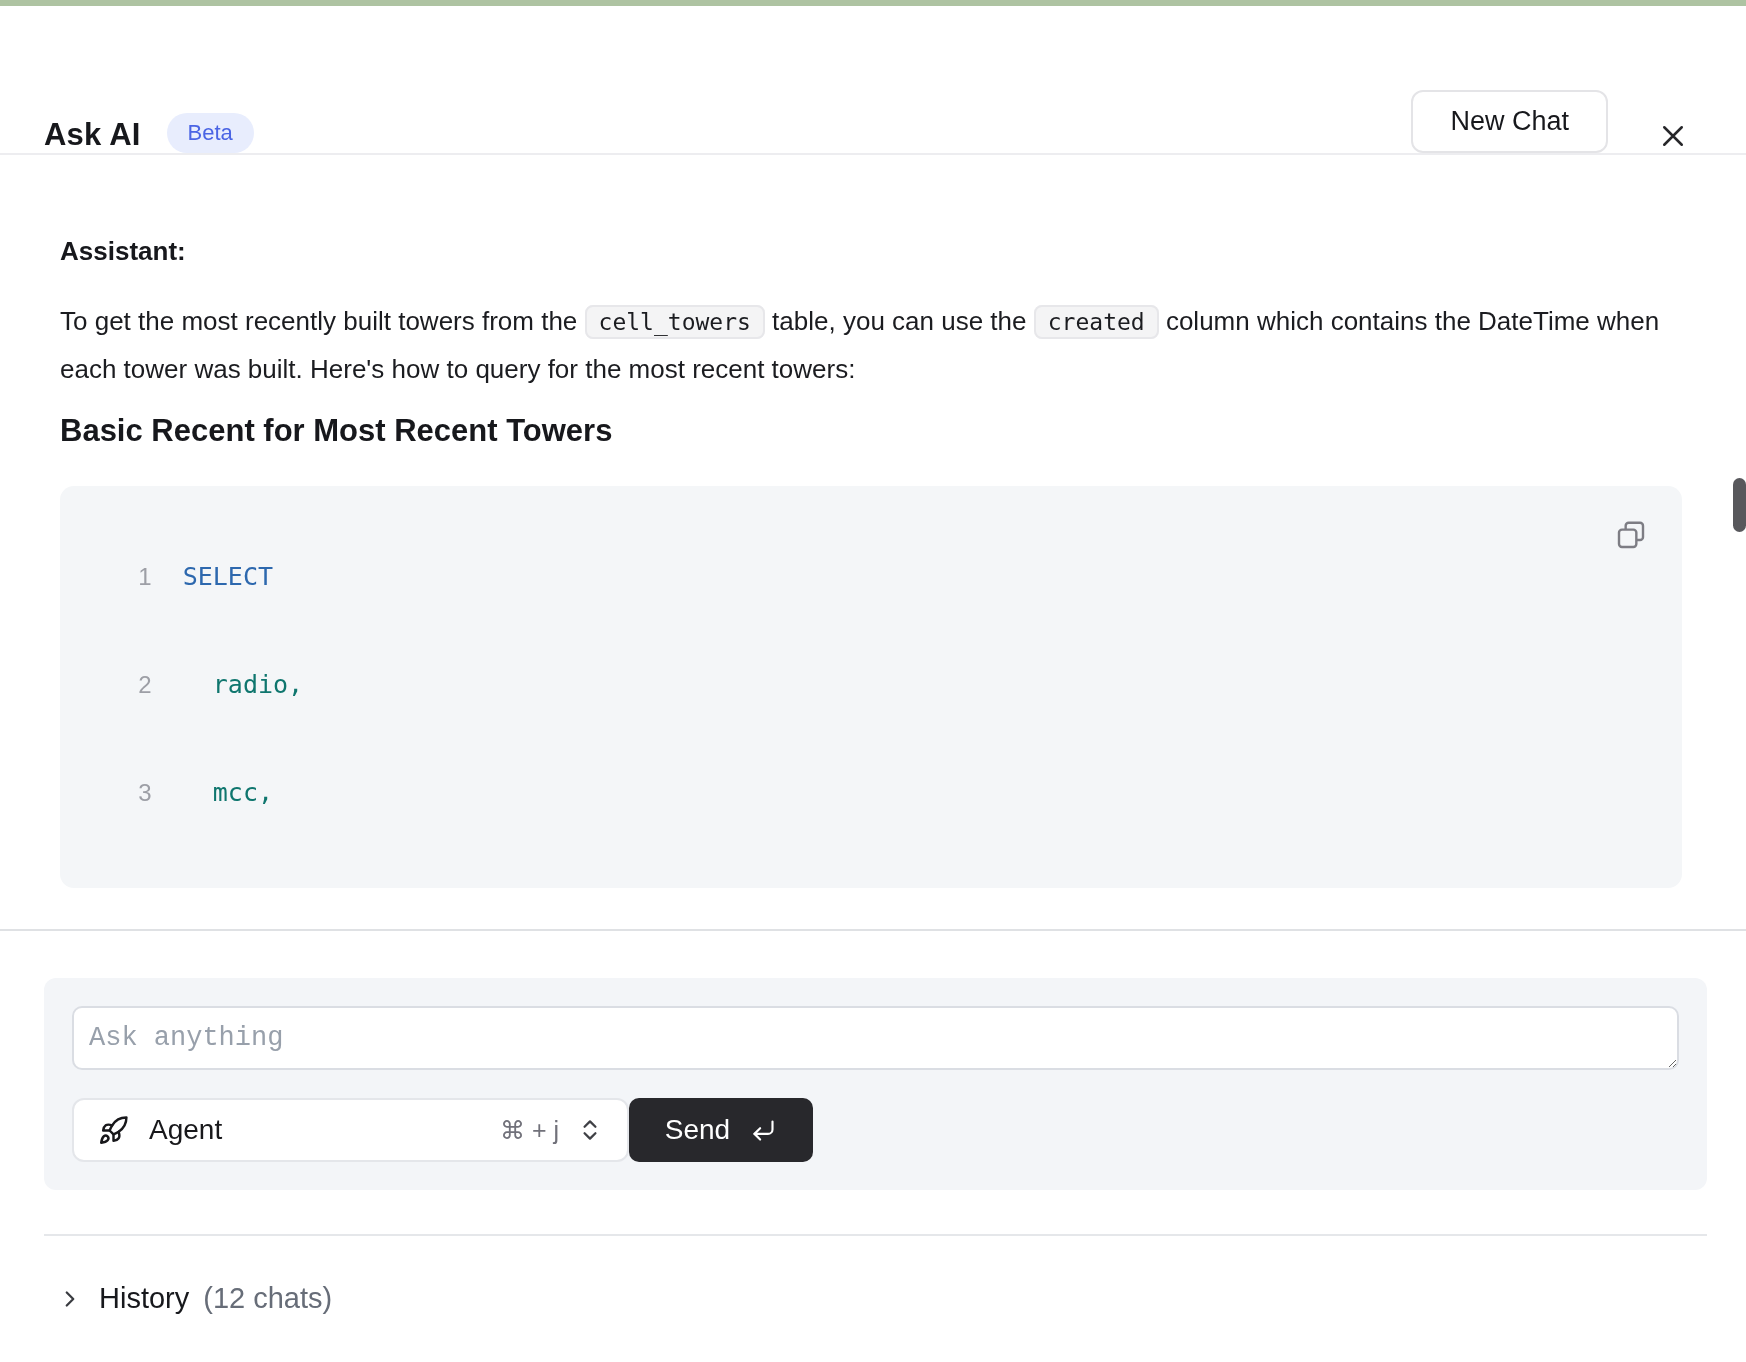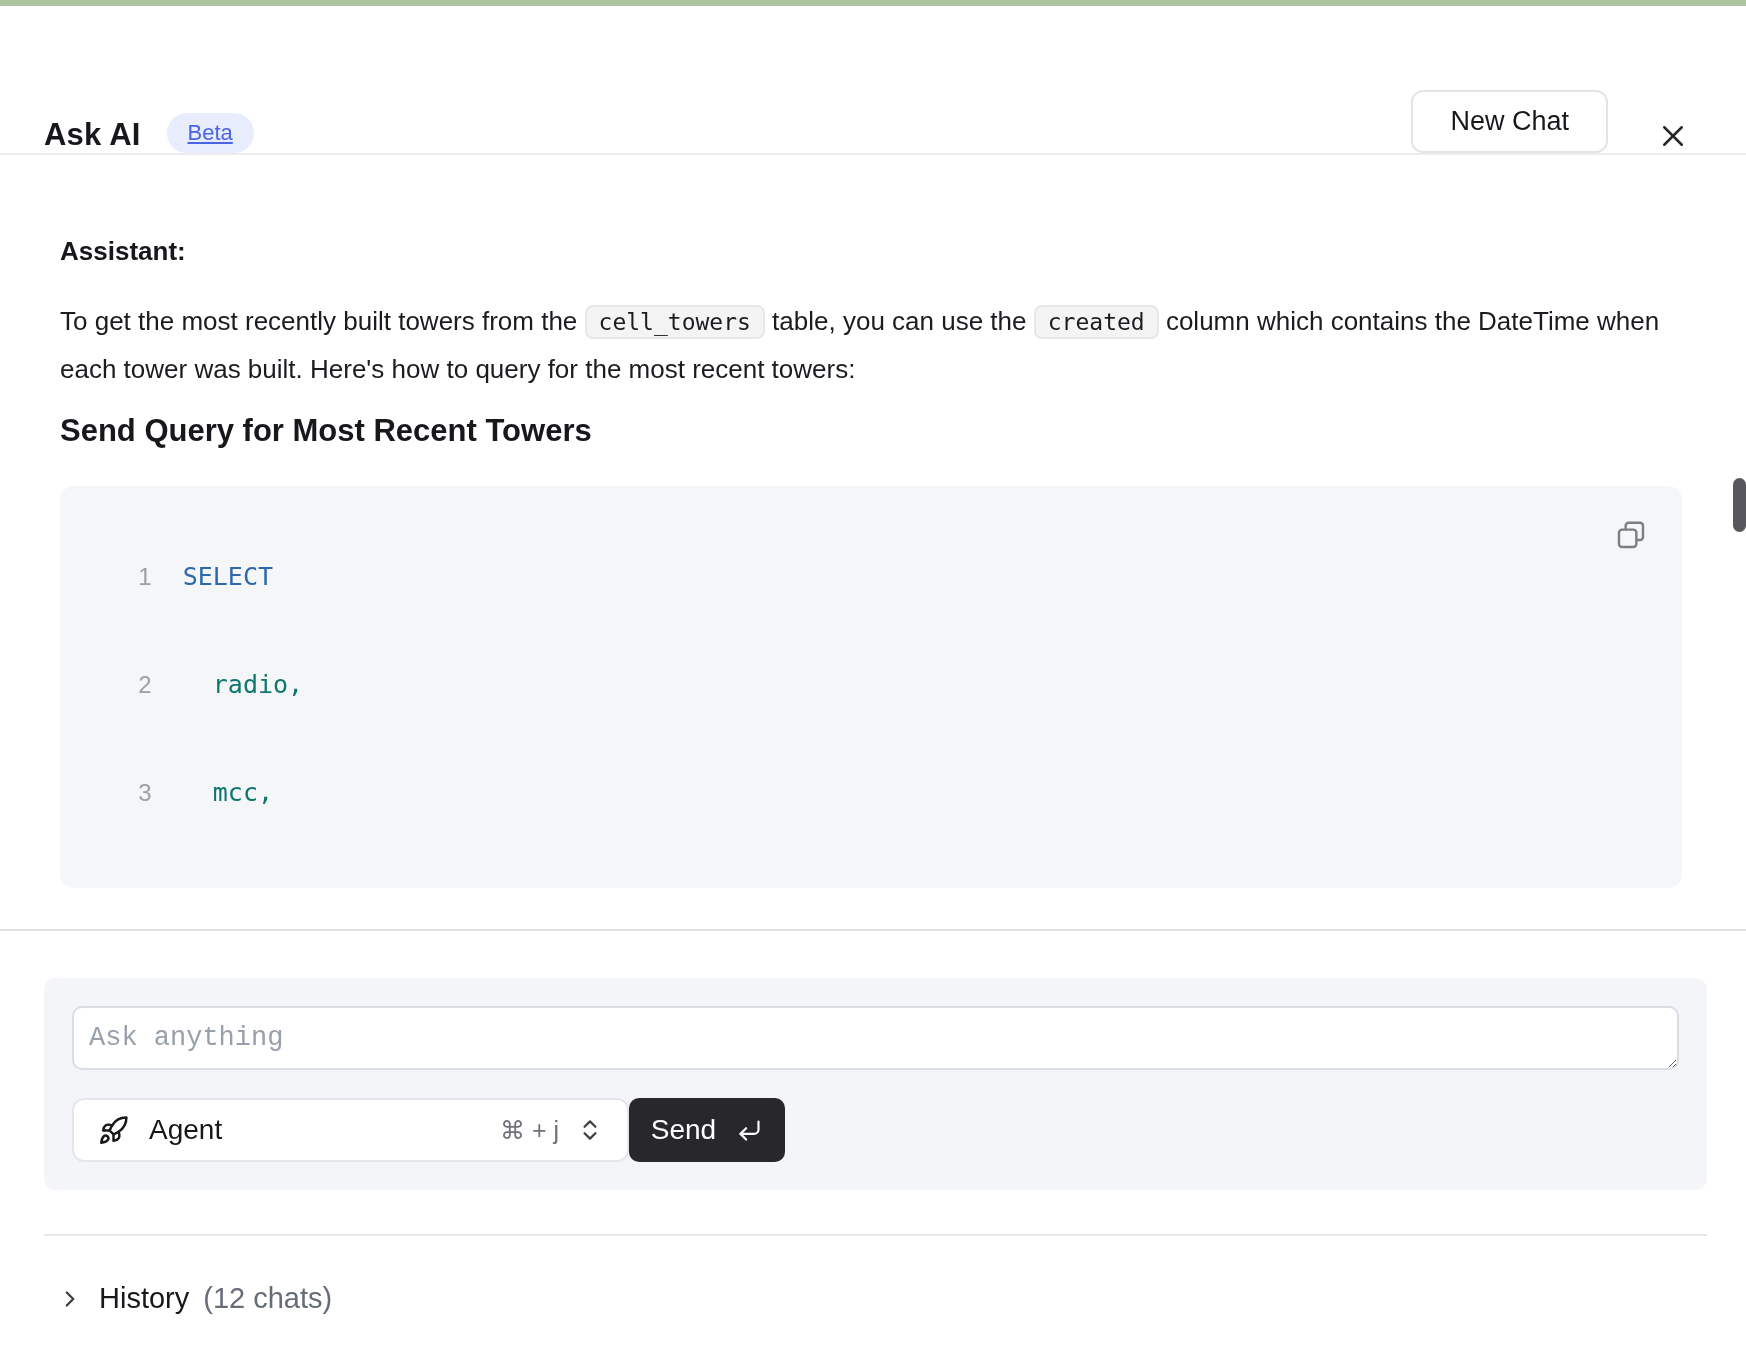--- a/index.html
+++ b/index.html
@@ -21,21 +21,21 @@
     display:flex; align-items:flex-end;
     padding:0 56px 0 44px;
     border-bottom:2px solid #ededf0;
     background:#fff;
   }
   .page-title { font-size:31px; font-weight:700; letter-spacing:.2px; }
   .beta-badge {
     margin-left:26px;
     background:#e8edfd; color:#4a64e4;
     font-size:22px; font-weight:500;
-    padding:7px 21px; border-radius:999px;text-decoration:underline;
+    padding:7px 21px; border-radius:999px;
   }
   .new-chat-btn {
     margin-left:auto;
     height:63px; padding:0 37px;
     background:#fff; border:2px solid #e4e4e7; border-radius:12px;
     font-size:27px; font-weight:500; color:#17181c;
     display:flex; align-items:center; cursor:pointer;
     font-family:"Liberation Sans", sans-serif;
   }
   .close-btn {
@@ -115,21 +115,21 @@
     width:557px; height:64px;
     background:#fff; border:2px solid #e4e6ea; border-radius:12px;
     display:flex; align-items:center;
     padding:0 24px; cursor:pointer;
     font-family:"Liberation Sans", sans-serif;
   }
   .agent-label { margin-left:20px; font-size:28px; color:#18181b; }
   .agent-shortcut { margin-left:auto; font-size:25px; color:#71717a; }
   .agent-chevrons { margin-left:18px; display:flex; }
   .send-btn {
-    width:156px; height:64px;
+    width:184px; height:64px;
     background:#28282c; border:none; border-radius:10px;
     color:#fff; font-size:28px; font-weight:500;
     display:flex; align-items:center; justify-content:center; gap:20px;
     cursor:pointer; font-family:"Liberation Sans", sans-serif;
   }
   .composer-bottom-divider { margin-top:44px; }
 
   
   .history-row {
     margin-top:46px; padding:0 57px;
@@ -167,21 +167,21 @@
   </button>
 </div>
 
 <div class="messages">
   <div class="role-label">Assistant:</div>
 
   <div class="intro-paragraph">
     <span>To get the most recently built towers from the </span><span class="inline-code">cell_towers</span><span> table, you can use the </span><span class="inline-code">created</span><span> column which contains the DateTime when each tower was built. Here's how to query for the most recent towers:</span>
   </div>
 
-  <div class="section-heading">Send Query for Most Recent Towers</div>
+  <div class="section-heading">Basic Recent for Most Recent Towers</div>
 
   <div class="code-block">
     <button class="copy-btn">
       <span class="icon">
         <svg width="32" height="32" viewBox="0 0 24 24" fill="none" stroke="#7d7d84" stroke-width="1.8" stroke-linejoin="round">
           <path d="M8 8 V5 a2.2 2.2 0 0 1 2.2-2.2 h8.6 A2.2 2.2 0 0 1 21 5 v8.6 a2.2 2.2 0 0 1-2.2 2.2 H16"></path>
           <rect x="3" y="8" width="13" height="13" rx="2.2" fill="#f4f6f8"></rect>
         </svg>
       </span>
     </button>

